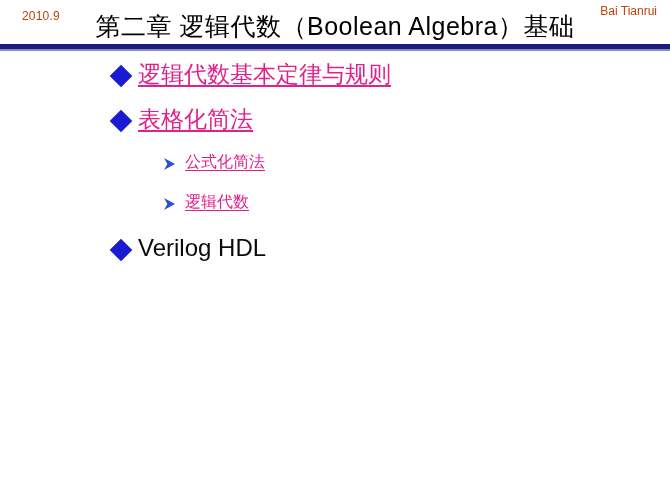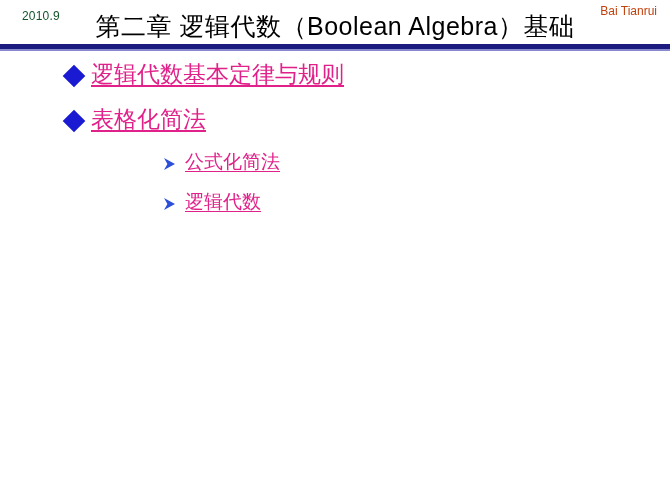--- a/index.html
+++ b/index.html
@@ -26,21 +26,21 @@
   
   .header {
     position: relative;
     height: 46px;
   }
 
   .date-stamp {
     position: absolute;
     left: 22px;
     top: 9px;
-    color: #14532d;
+    color: #c2410c;
     font-size: 12px;
     font-family: "Liberation Sans", "DejaVu Sans", sans-serif;
     letter-spacing: 0.2px;
     white-space: nowrap;
   }
 
   .author-stamp {
     position: absolute;
     right: 13px;
     top: 4px;
@@ -94,21 +94,21 @@
   }
 
   .item {
     display: flex;
     align-items: flex-start;
     margin: 0;
   }
 
   
   .level1 {
-    padding-left: 66px;
+    padding-left: 113px;
     height: 45px;
   }
   .level1 .bullet-diamond {
     width: 16px;
     height: 16px;
     flex: 0 0 16px;
     margin-top: 10px;
     margin-right: 9px;
     transform: rotate(45deg);
     background: #1a1ad2;
@@ -140,21 +140,21 @@
     width: 14px;
     height: 14px;
     margin-top: 9px;
     margin-right: 8px;
     position: relative;
   }
   .level2 .bullet-arrow svg {
     display: block;
   }
   .level2 .item-label {
-    font-size: 19px;
+    font-size: 16px;
     line-height: 27px;
     color: #e0218a;
     text-decoration: underline;
     text-decoration-color: #e0218a;
     text-underline-offset: 3px;
     white-space: nowrap;
     font-family: "DejaVu Sans", "Liberation Sans", sans-serif;
   }
 
   
@@ -203,15 +203,19 @@
 
     <div class="item level2">
       <span class="bullet-arrow">
         <svg width="14" height="14" viewBox="0 0 14 14" aria-hidden="true">
           <path d="M1 1 L12 7 L1 13 L4.4 7 Z" fill="#2b4fd8"></path>
         </svg>
       </span>
       <span class="item-label">逻辑代数</span>
     </div>
 
+    <div class="item level1 last">
+      <span class="bullet-diamond"></span>
+      <span class="item-label plain">Verilog HDL</span>
+    </div>
 
   </div>
 </div>
 
 </body></html>

